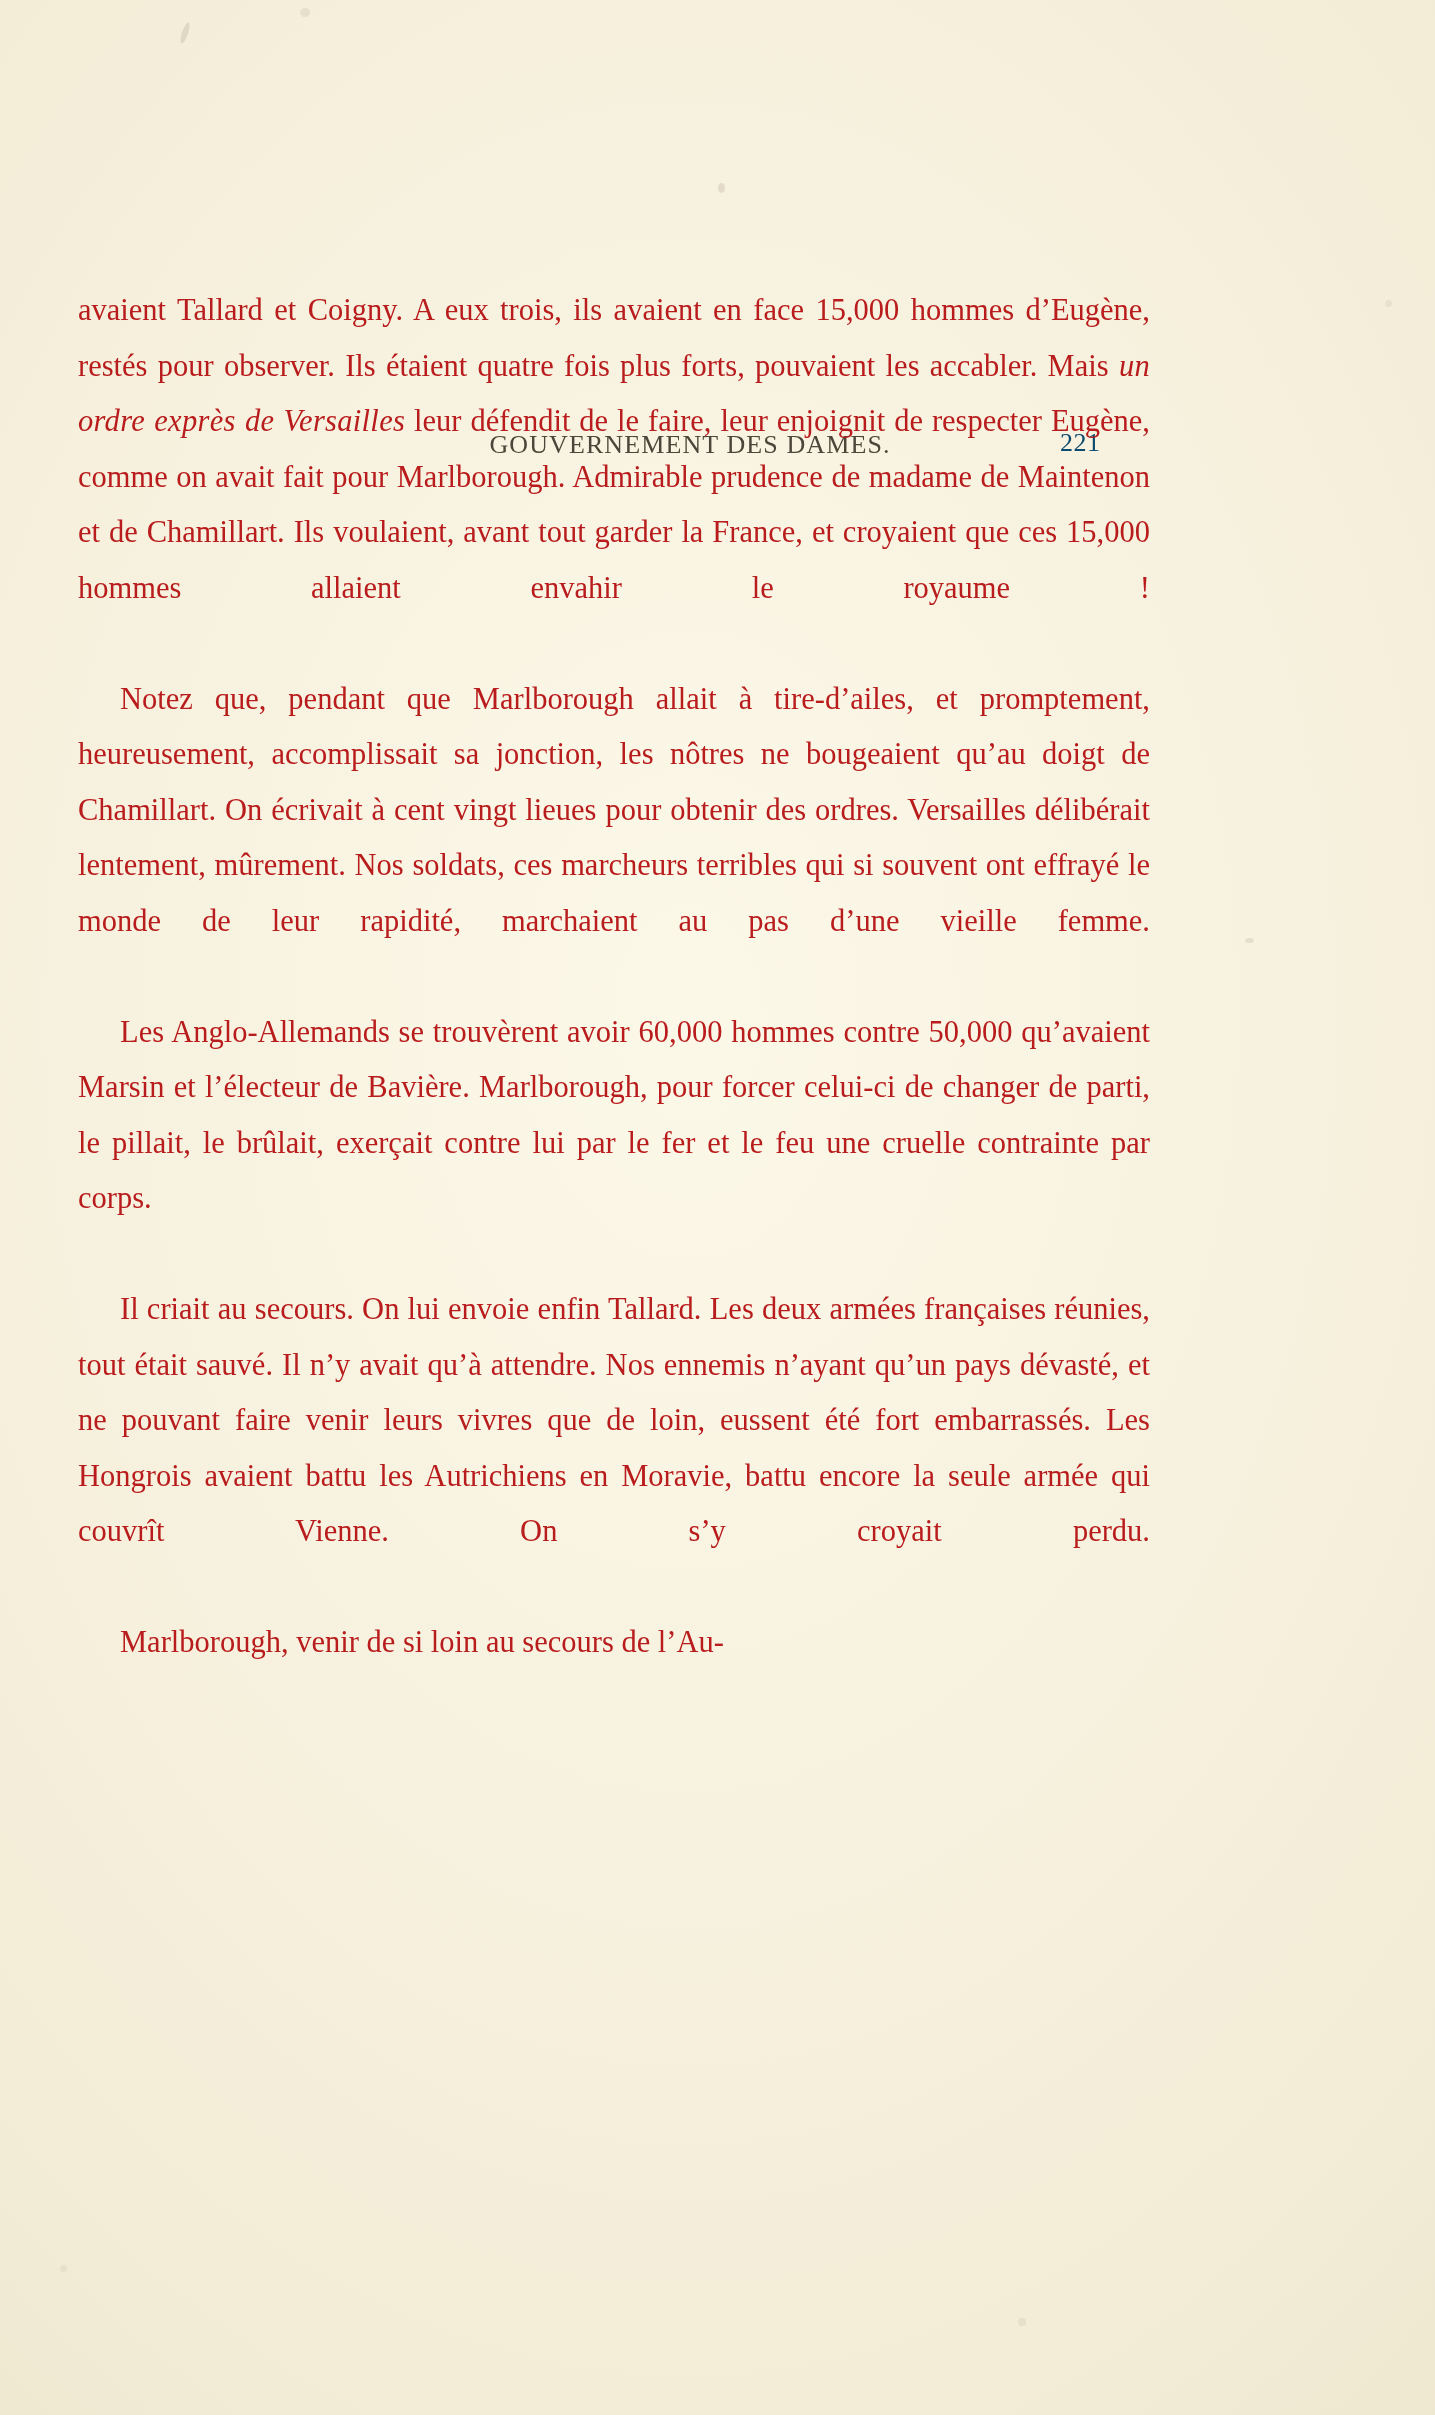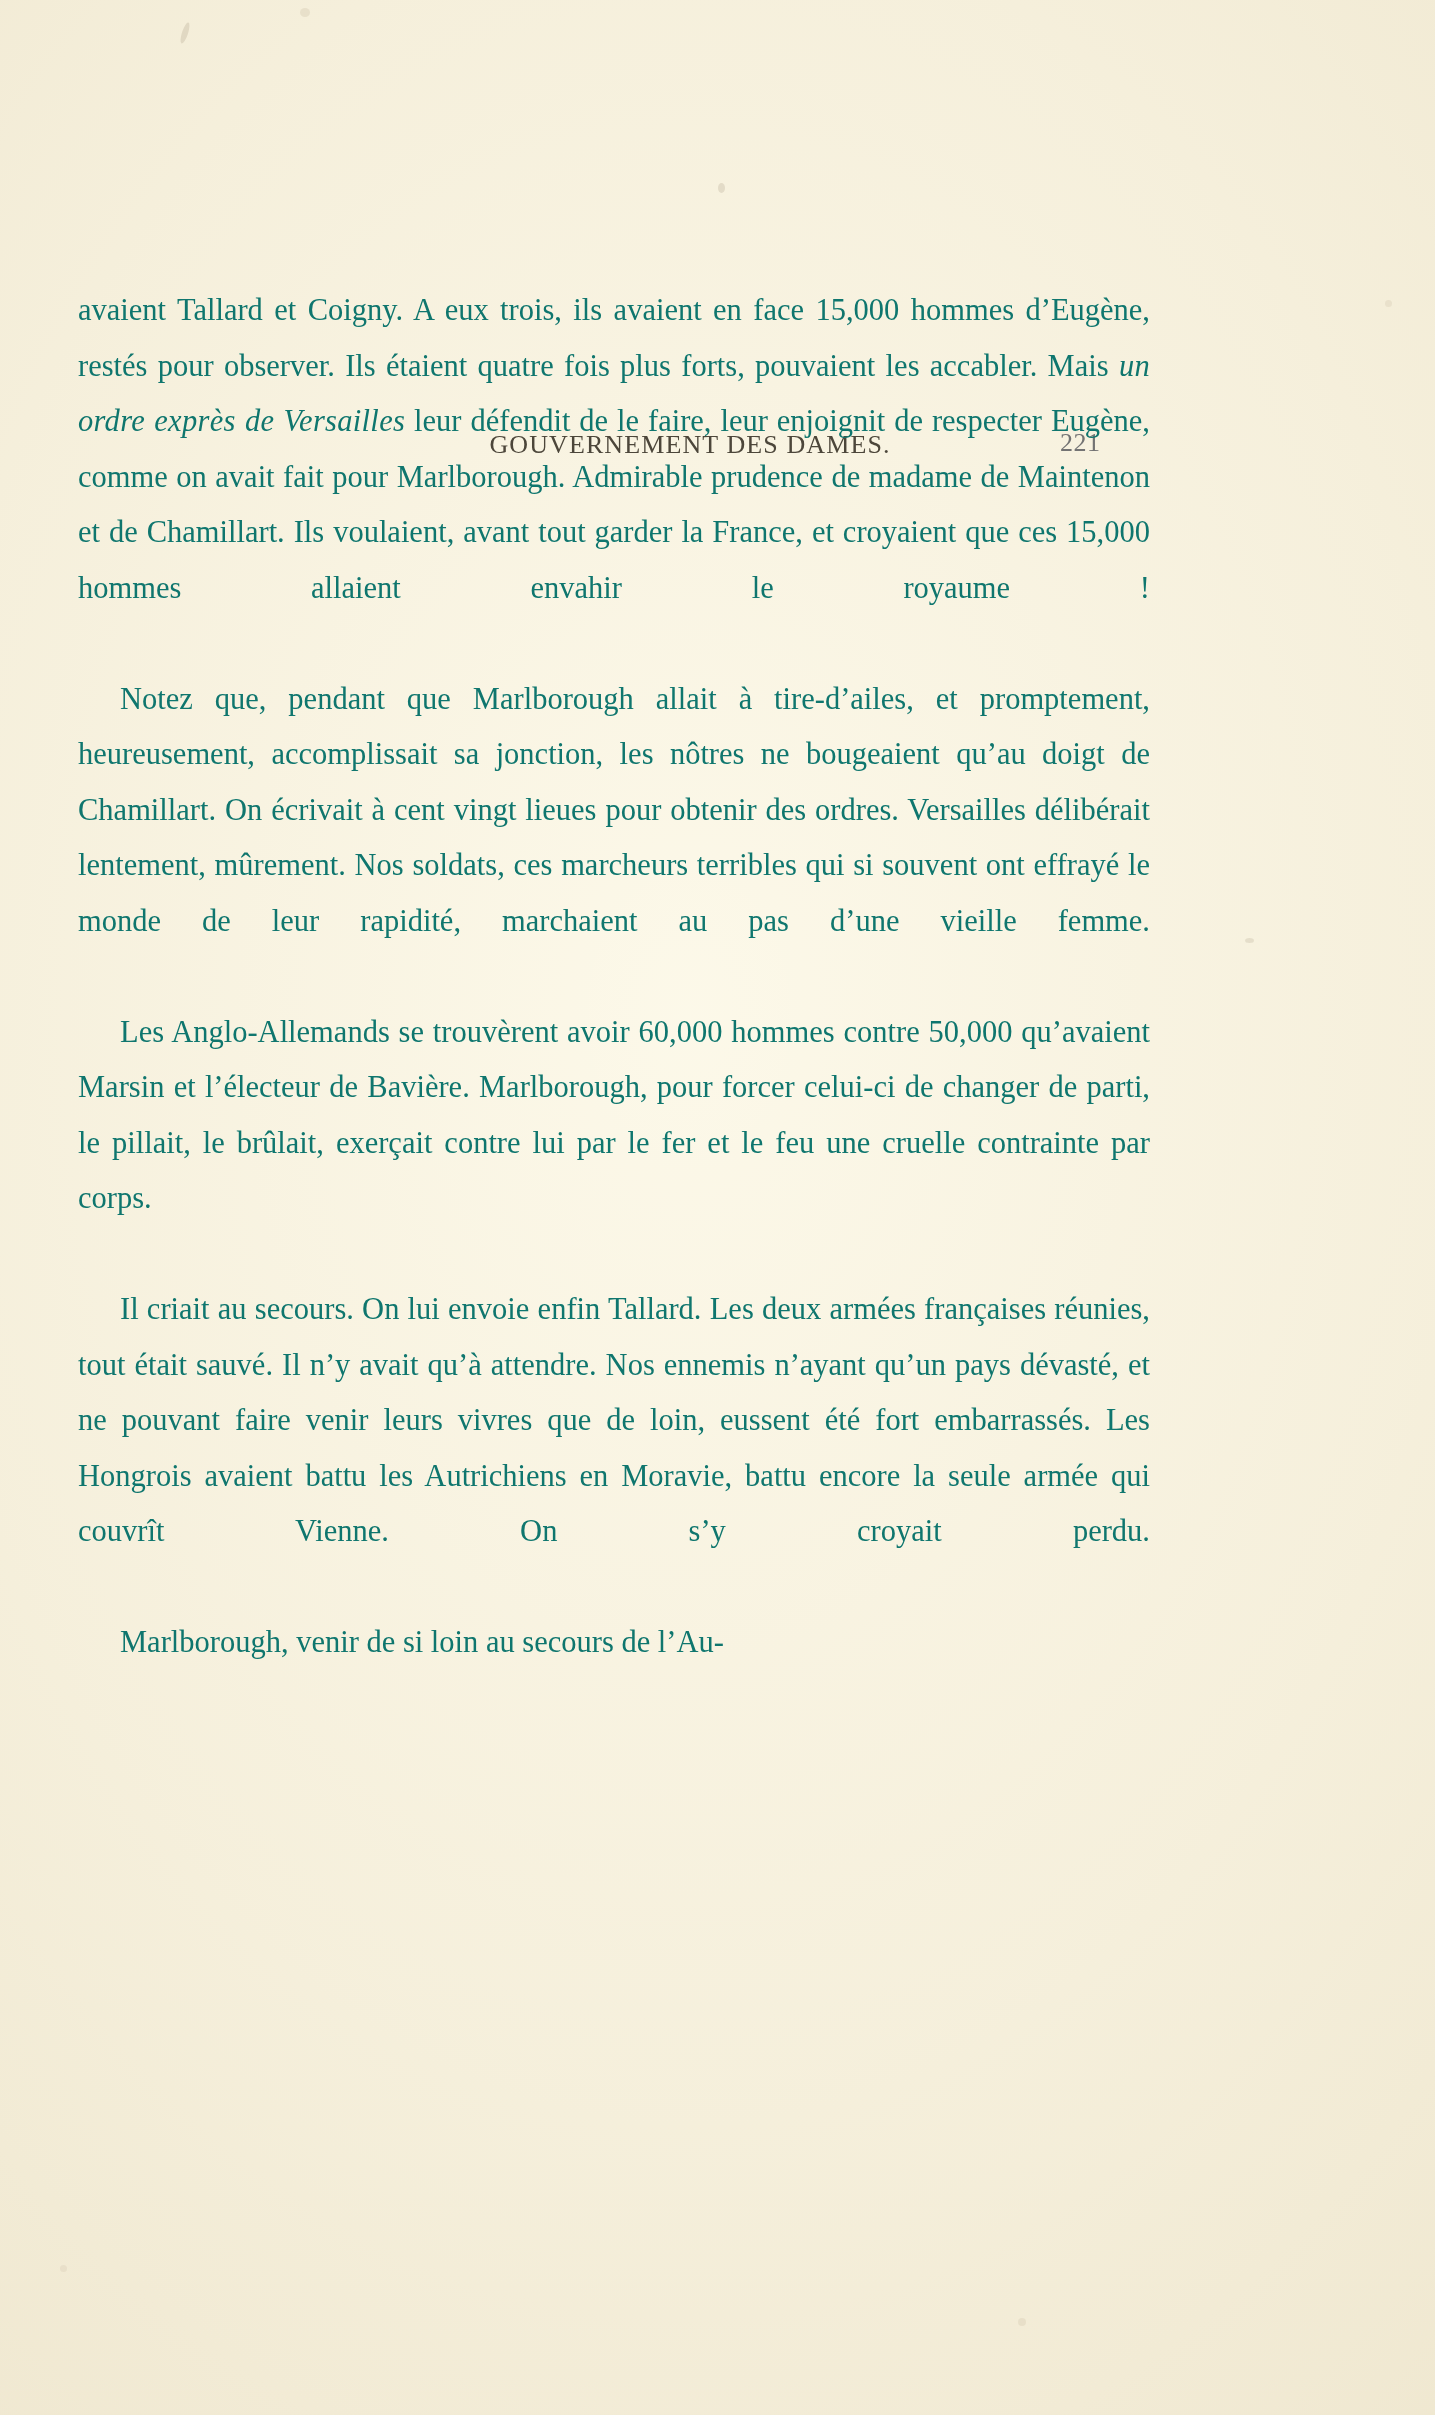--- a/index.html
+++ b/index.html
@@ -55,32 +55,32 @@
     text-transform: uppercase;
     font-family: "Liberation Serif", serif;
   }
   .folio {
     position: absolute;
     left: 1060px;
     top: 213px;
     width: 90px;
     text-align: left;
     font-size: 26px;
-    color: #737373;
+    color: #0c4a6e;
     letter-spacing: 0.5px;
   }
   .textblock {
     position: absolute;
     left: 78px;
     top: 283px;
     width: 1072px;
   }
   .para {
     margin: 0;
-    color: #0f766e;
+    color: #b91c1c;
     font-size: 30.5px;
     line-height: 55.5px;
     text-align: justify;
     text-justify: inter-word;
     -webkit-hyphens: none;
     hyphens: none;
   }
   .para + .para {
     margin-top: 0;
     font-family: Liberation Serif, serif;

